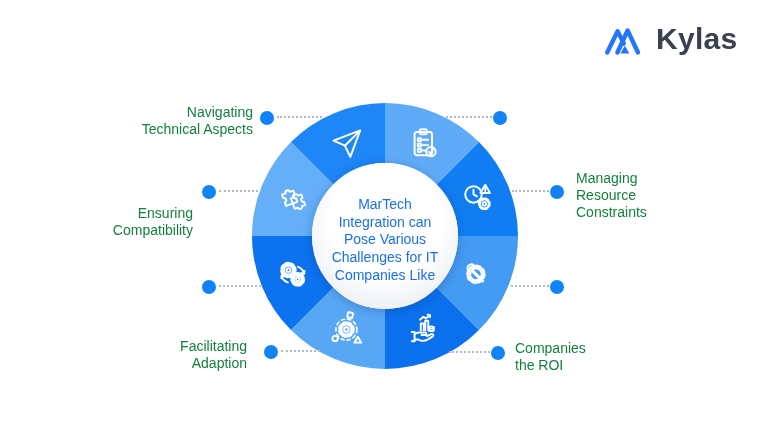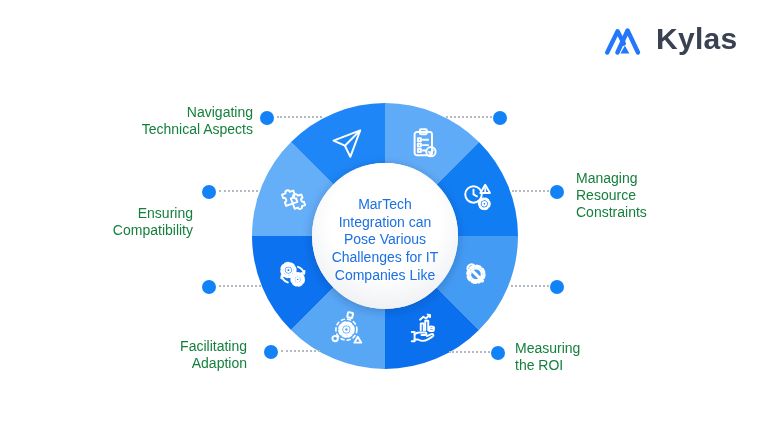--- a/index.html
+++ b/index.html
@@ -138,21 +138,21 @@
   <div class="label left" style="right:515px;top:104px;">Navigating
 Technical Aspects</div>
   <div class="label left" style="right:575px;top:181px;margin-top:24px;">Ensuring
 Compatibility</div>
   <div class="label left" style="right:521px;top:338px;">Facilitating
 Adaption</div>
 
   <div class="label" style="left:576px;top:170px;">Managing
 Resource
 Constraints</div>
-  <div class="label" style="left:515px;top:340px;">Measuring
+  <div class="label" style="left:515px;top:340px;">Companies
 the ROI</div>
 
   <div class="dot" style="left:260px;top:111px;"></div>
   <div class="dot" style="left:202px;top:185px;"></div>
   <div class="dot" style="left:202px;top:280px;"></div>
   <div class="dot" style="left:264px;top:345px;"></div>
   <div class="dot" style="left:493px;top:111px;"></div>
   <div class="dot" style="left:550px;top:185px;"></div>
   <div class="dot" style="left:550px;top:280px;"></div>
   <div class="dot" style="left:491px;top:346px;"></div>

